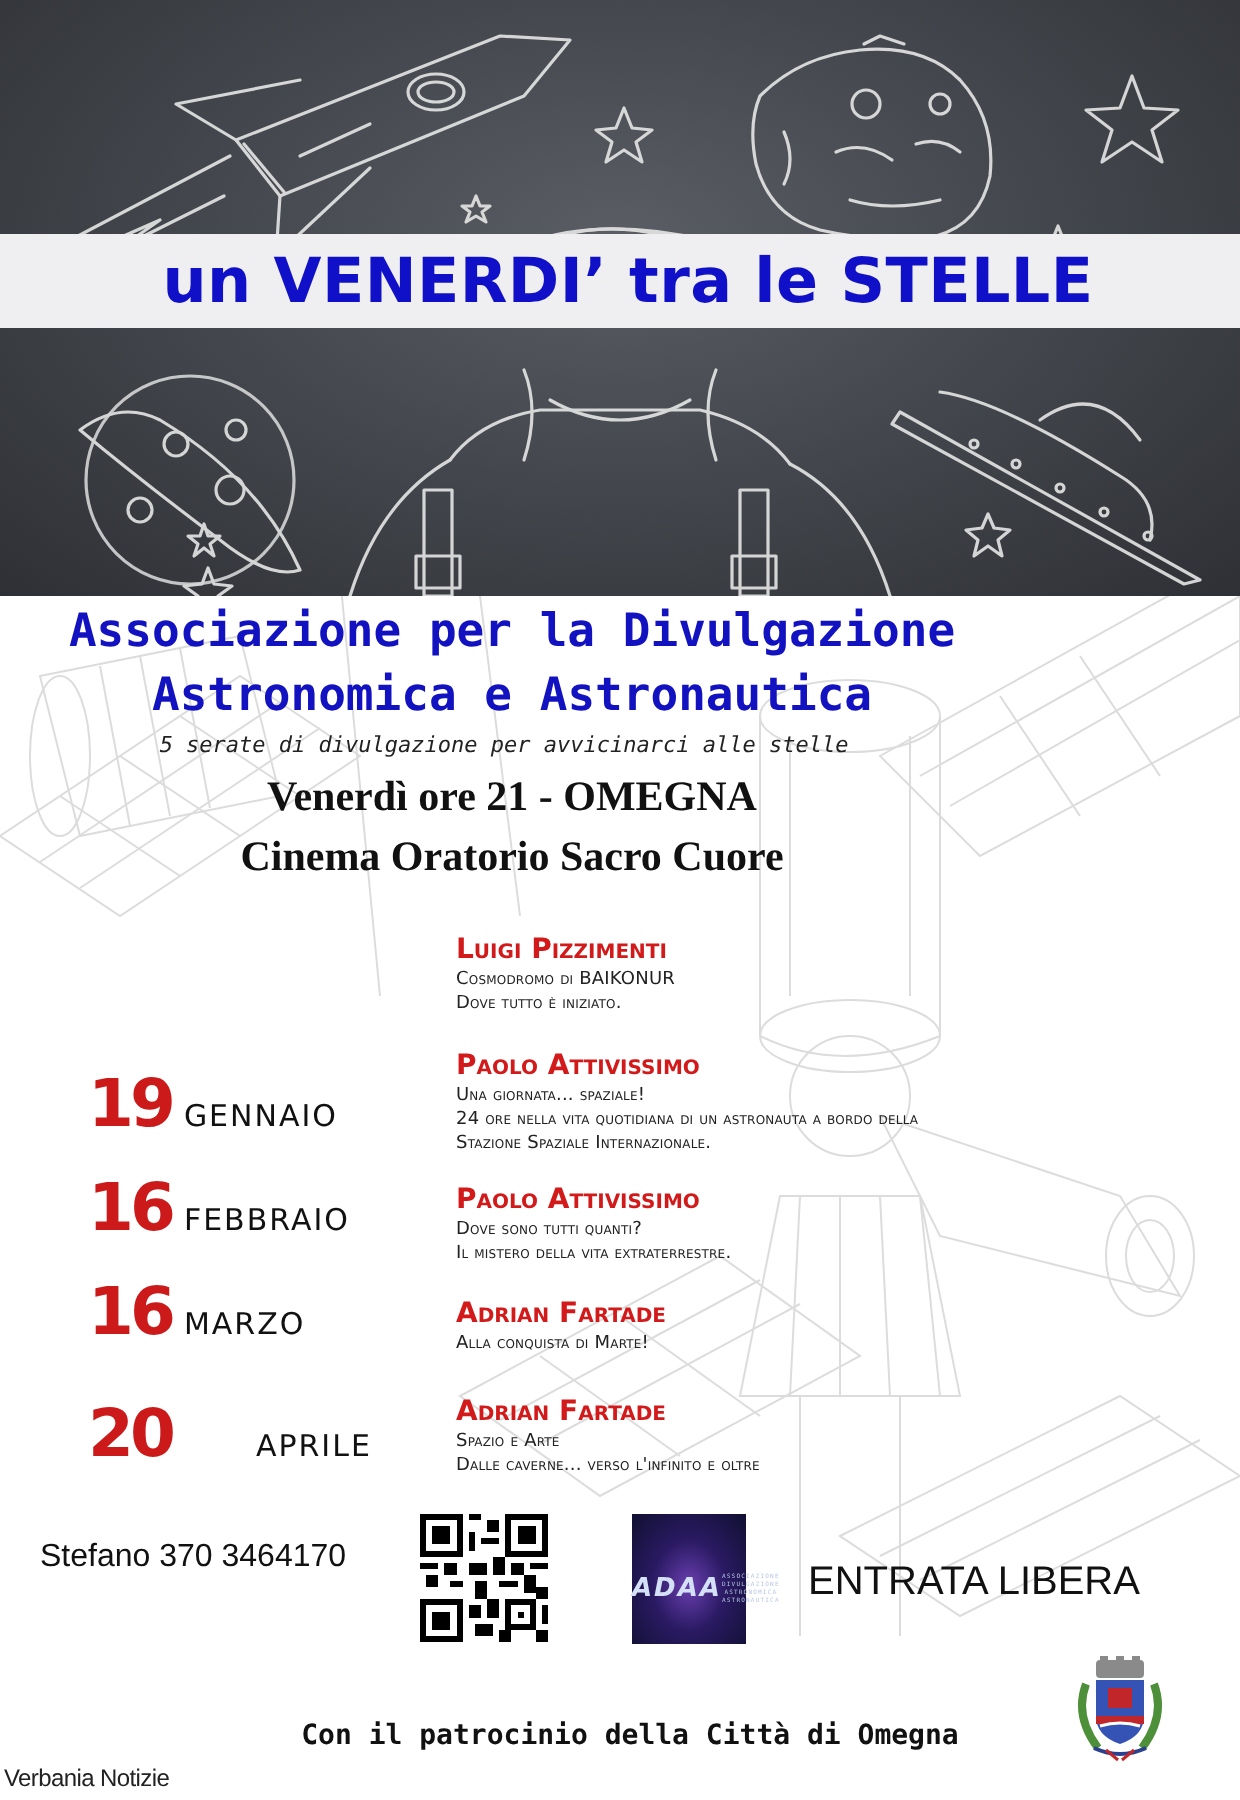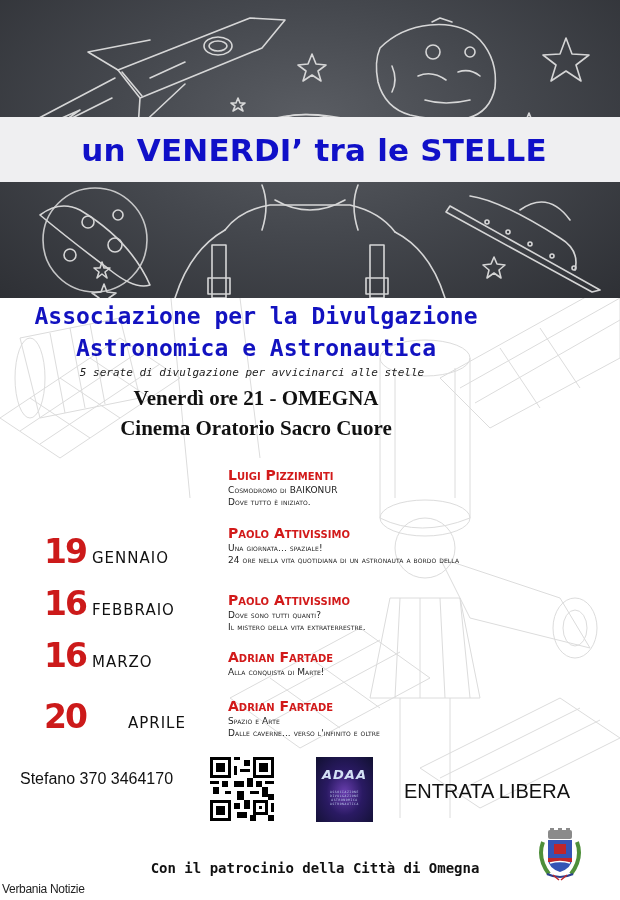--- a/index.html
+++ b/index.html
@@ -7,21 +7,21 @@
   body { position: relative; font-family: "DejaVu Sans", sans-serif; color: #111; }
 
   
   .hero {
     position: absolute; left: 0; top: 0; width: 620px; height: 298px;
     background: radial-gradient(ellipse at 50% 40%, #5a5d63 0%, #45484e 45%, #2e3035 100%);
     overflow: hidden;
   }
   .hero svg { position: absolute; left: 0; top: 0; }
   .banner {
-    position: absolute; left: 0; top: 117px; width: 620px; height: 65px;
+    position: absolute; left: 0; top: 117px; width: 620px; height: 47px;
     background: #efeff1;
     display: flex; align-items: center; justify-content: center;
   }
   .banner-title {
     font-family: "DejaVu Sans", sans-serif; font-weight: bold;
     font-size: 31px; color: #1010c8; letter-spacing: 0.2px;
     position: relative; left: 4px;
   }
 
   
@@ -71,21 +71,21 @@
 
   
   .info {
     position: absolute; left: 20px; top: 768px;
     font-family: "Liberation Sans", sans-serif; font-size: 16px; color: #111; line-height: 22px;
   }
   .qr { position: absolute; left: 210px; top: 757px; width: 64px; height: 64px; }
   .adaa {
     position: absolute; left: 316px; top: 757px; width: 57px; height: 65px;
     background: radial-gradient(ellipse at 50% 55%, #6a3fb0 0%, #2a1a63 45%, #101030 100%);
-    display: flex; flex-direction: column; align-items: center; justify-content: flex-start;
+    display: flex; flex-direction: row; align-items: center; justify-content: flex-start;
   }
   .adaa-mark {
     margin-top: 10px; font-family: "DejaVu Sans", sans-serif; font-weight: bold;
     font-size: 13px; color: #d4e0f5; letter-spacing: 1px; font-style: italic;
   }
   .adaa-sub {
     margin-top: 8px; font-family: "DejaVu Sans Mono", monospace; font-size: 3px;
     color: #b8c6e8; line-height: 4px; text-align: center; letter-spacing: 0.6px;
   }
   .free {
@@ -231,20 +231,21 @@
   </div>
 
   <div class="date" style="left:44px; top:532px;">
     <span class="day">19</span>
     <span class="month">GENNAIO</span>
   </div>
   <div class="talk" style="top:524px;">
     <div class="speaker">Paolo Attivissimo</div>
     <div class="desc">Una giornata... spaziale!</div>
     <div class="desc">24 ore nella vita quotidiana di un astronauta a bordo della</div>
+    <div class="desc">Stazione Spaziale Internazionale.</div>
   </div>
 
   <div class="date" style="left:44px; top:584px;">
     <span class="day">16</span>
     <span class="month">FEBBRAIO</span>
   </div>
   <div class="talk" style="top:591px;">
     <div class="speaker">Paolo Attivissimo</div>
     <div class="desc">Dove sono tutti quanti?</div>
     <div class="desc">Il mistero della vita extraterrestre.</div>

